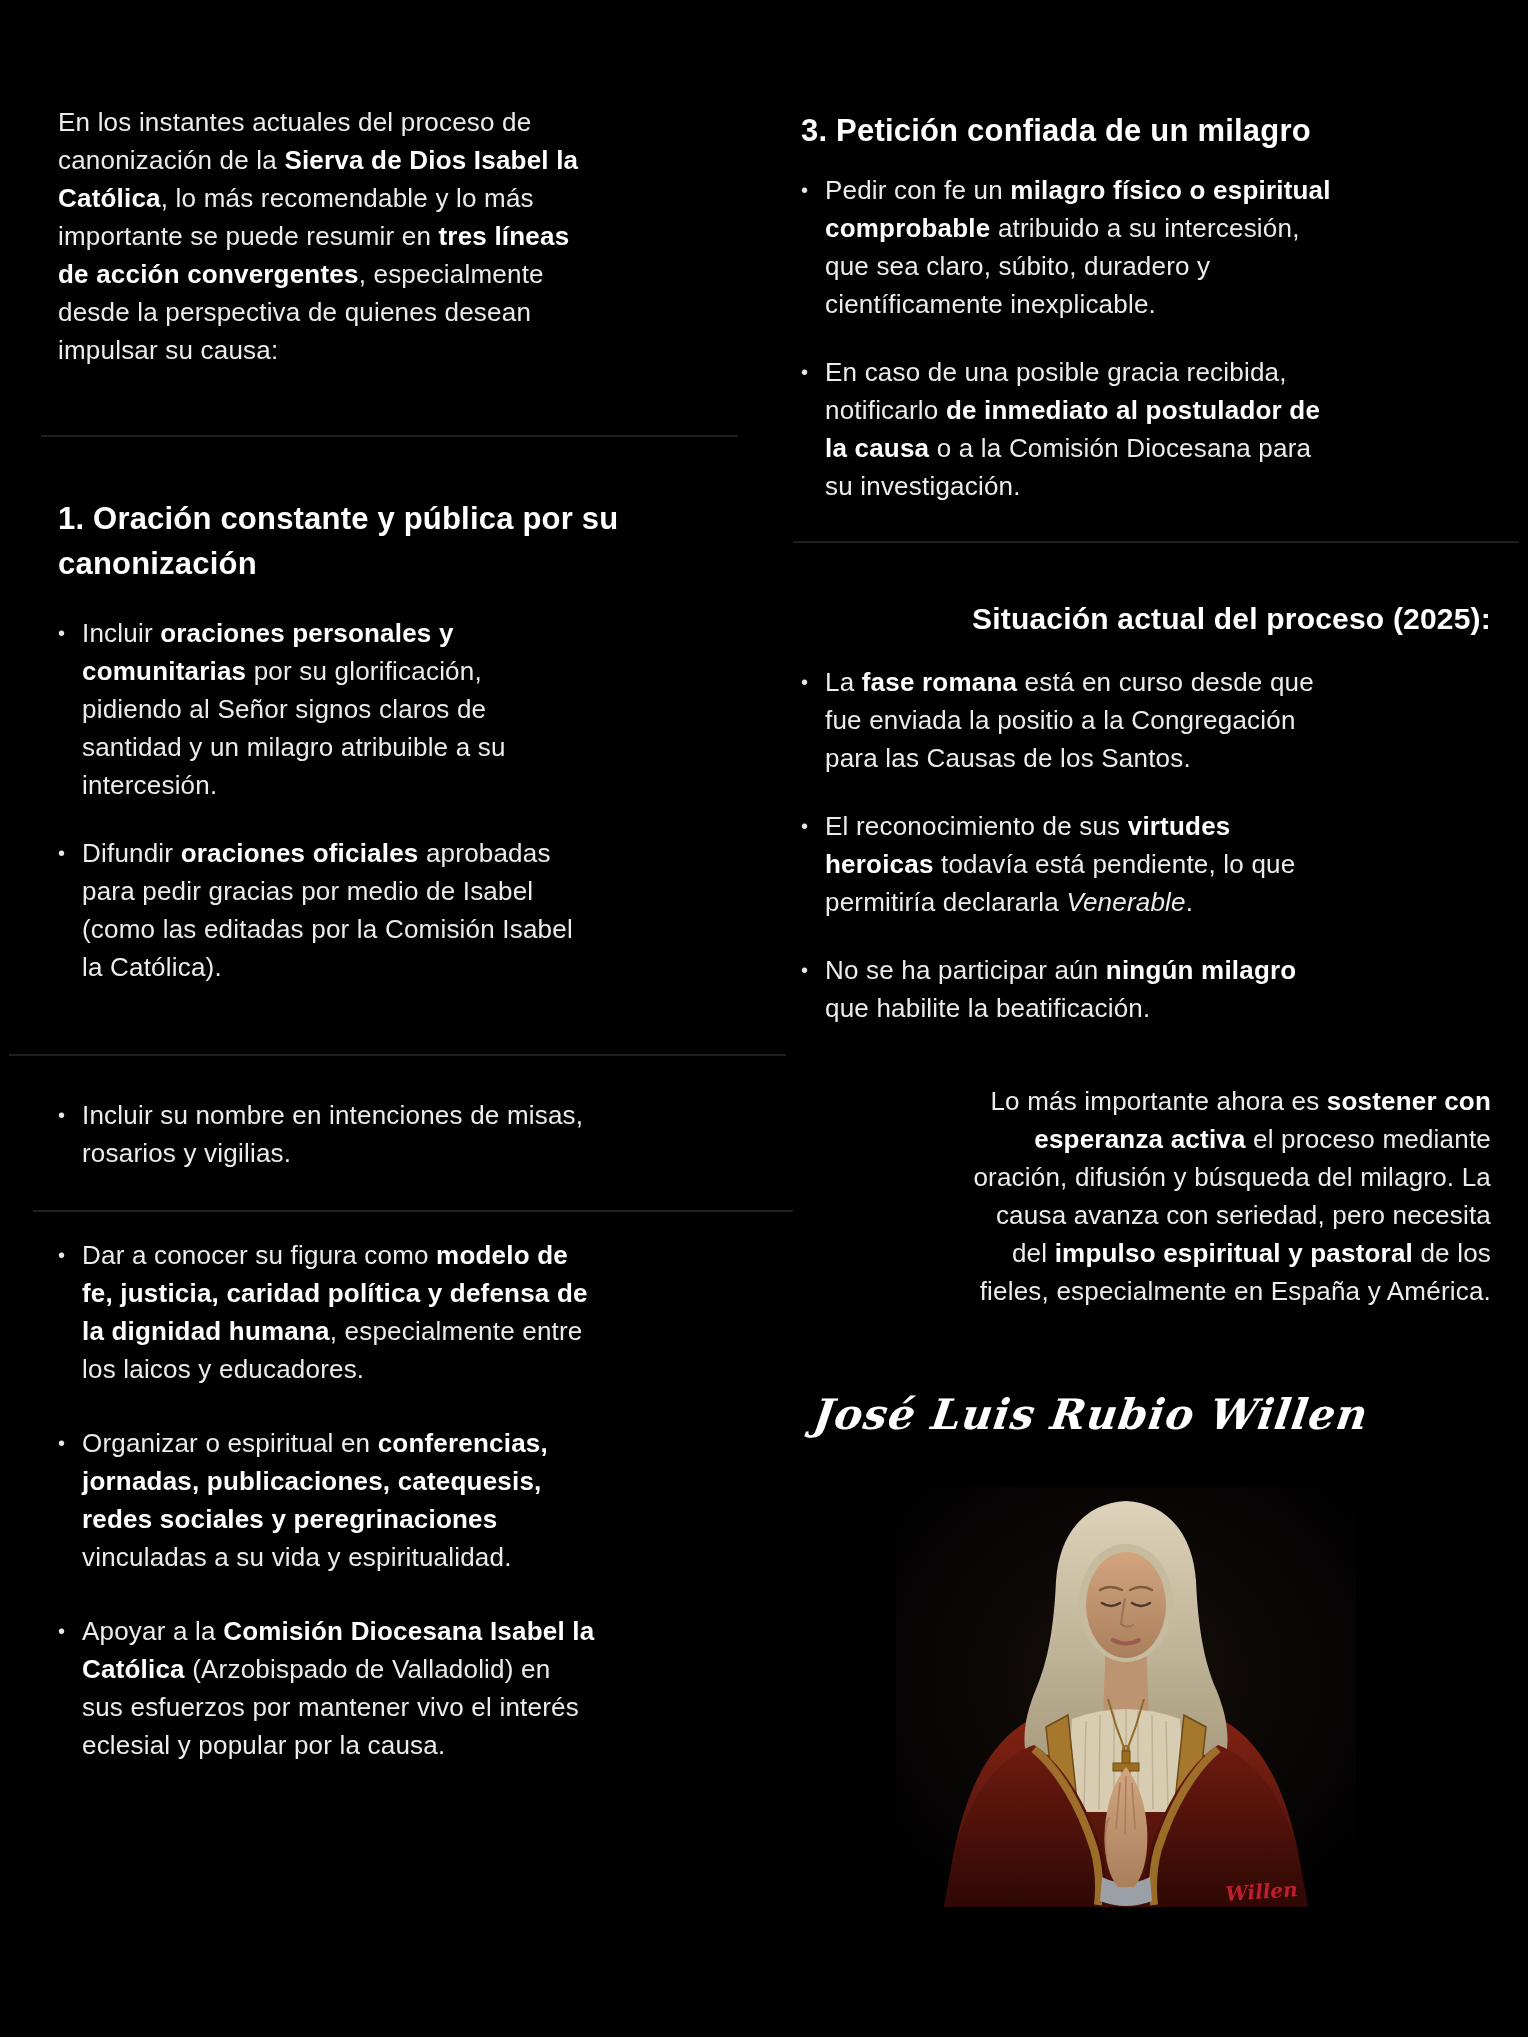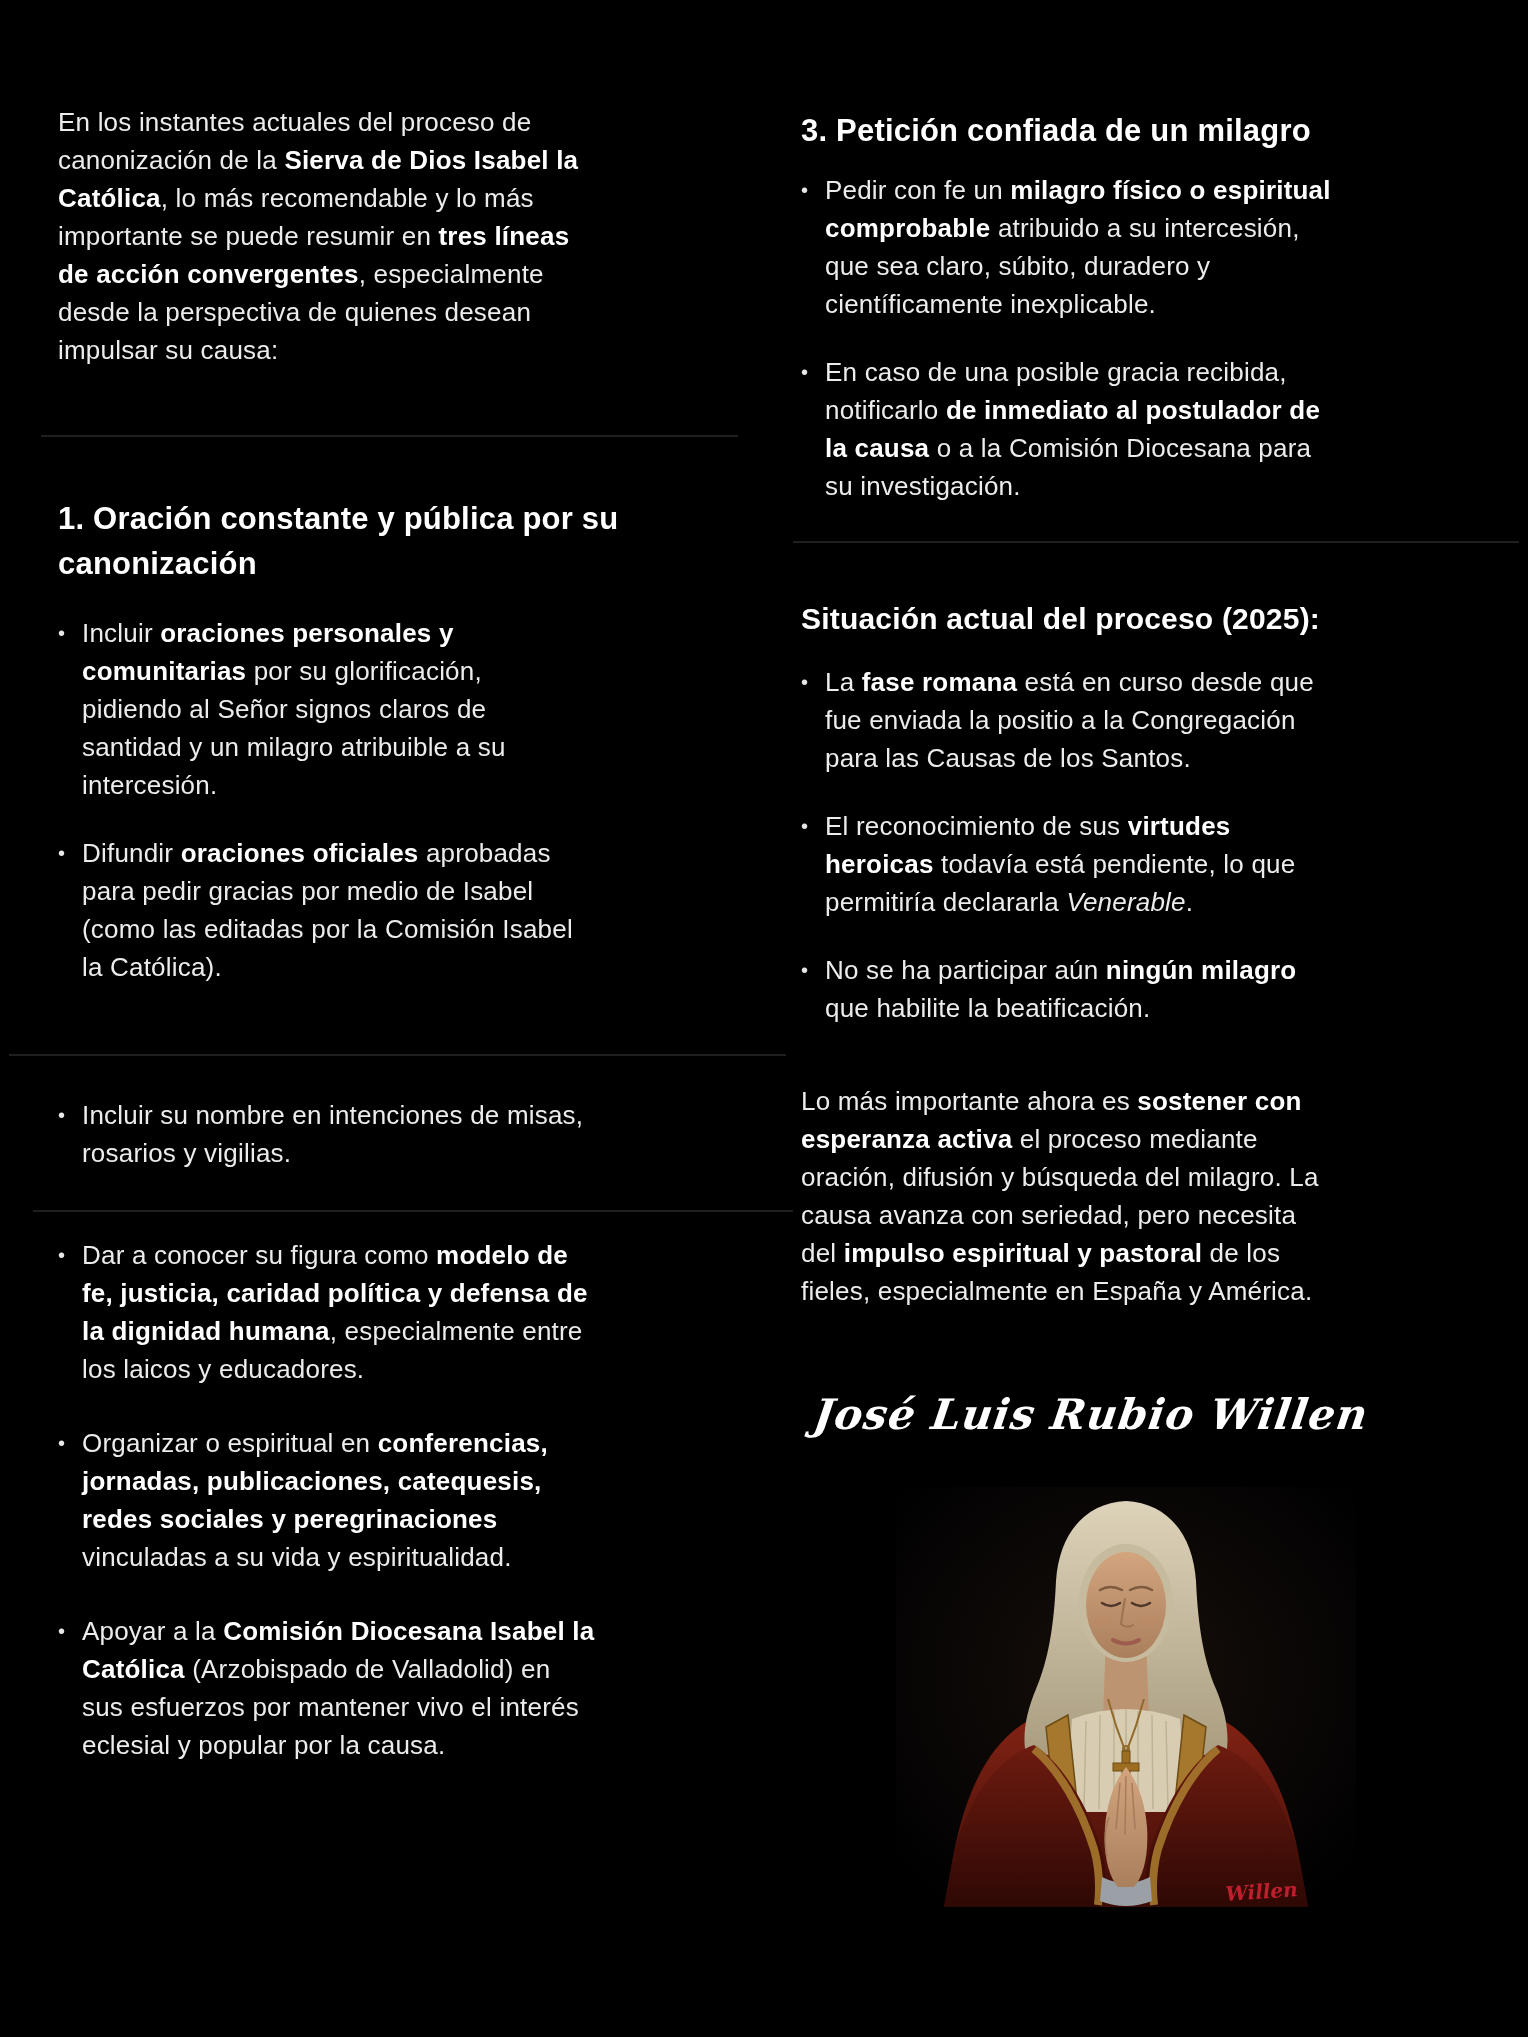--- a/index.html
+++ b/index.html
@@ -20,21 +20,21 @@
   }
   .seg-b{font-weight:700;color:#fff;}
   .seg-i{font-style:italic;}
 
   .h-num{
     font-size:31px;line-height:45px;font-weight:700;color:#fff;
     white-space:pre-line;letter-spacing:.2px;margin:0;
   }
   .h-sub{
     font-size:30px;line-height:45px;font-weight:700;color:#fff;
-    white-space:pre-line;letter-spacing:.2px;margin:0;
+    white-space:pre-line;letter-spacing:.2px;margin:0;text-align:right;
   }
 
   .bullet{display:flex;}
   .dot{
     flex:none;width:24px;font-size:20px;line-height:38px;color:#e8e8e8;
   }
   .bullet .body{flex:1 1 auto;}
 
   .rule{border:none;border-top:2px solid #1f1f1f;margin:0;}
 
@@ -55,21 +55,21 @@
   
   .h3{margin-top:8px;}
   .b-s3a{margin-top:18px;}
   .b-s3b{margin-top:30px;}
   .rule-r1{margin-top:36px;width:726px;margin-left:-8px;}
   .h-status{margin-top:53px;}
   .b-st1{margin-top:22px;}
   .b-st2{margin-top:30px;}
   .b-st3{margin-top:30px;}
   .h-conc{margin-top:86px;}
-  .p-conc{margin-top:55px;}
+  .p-conc{margin-top:55px;text-align:right;}
 
   .signature{
     margin-top:80px;width:580px;text-align:center;
     font-family:"DejaVu Serif", serif;font-style:italic;font-weight:700;
     font-size:42px;color:#fff;letter-spacing:1px;
     transform:skewX(-8deg);
   }
 
   .painting{width:460px;height:420px;margin:48px 0 0 95px;position:relative;}
   .painting svg{display:block;}

